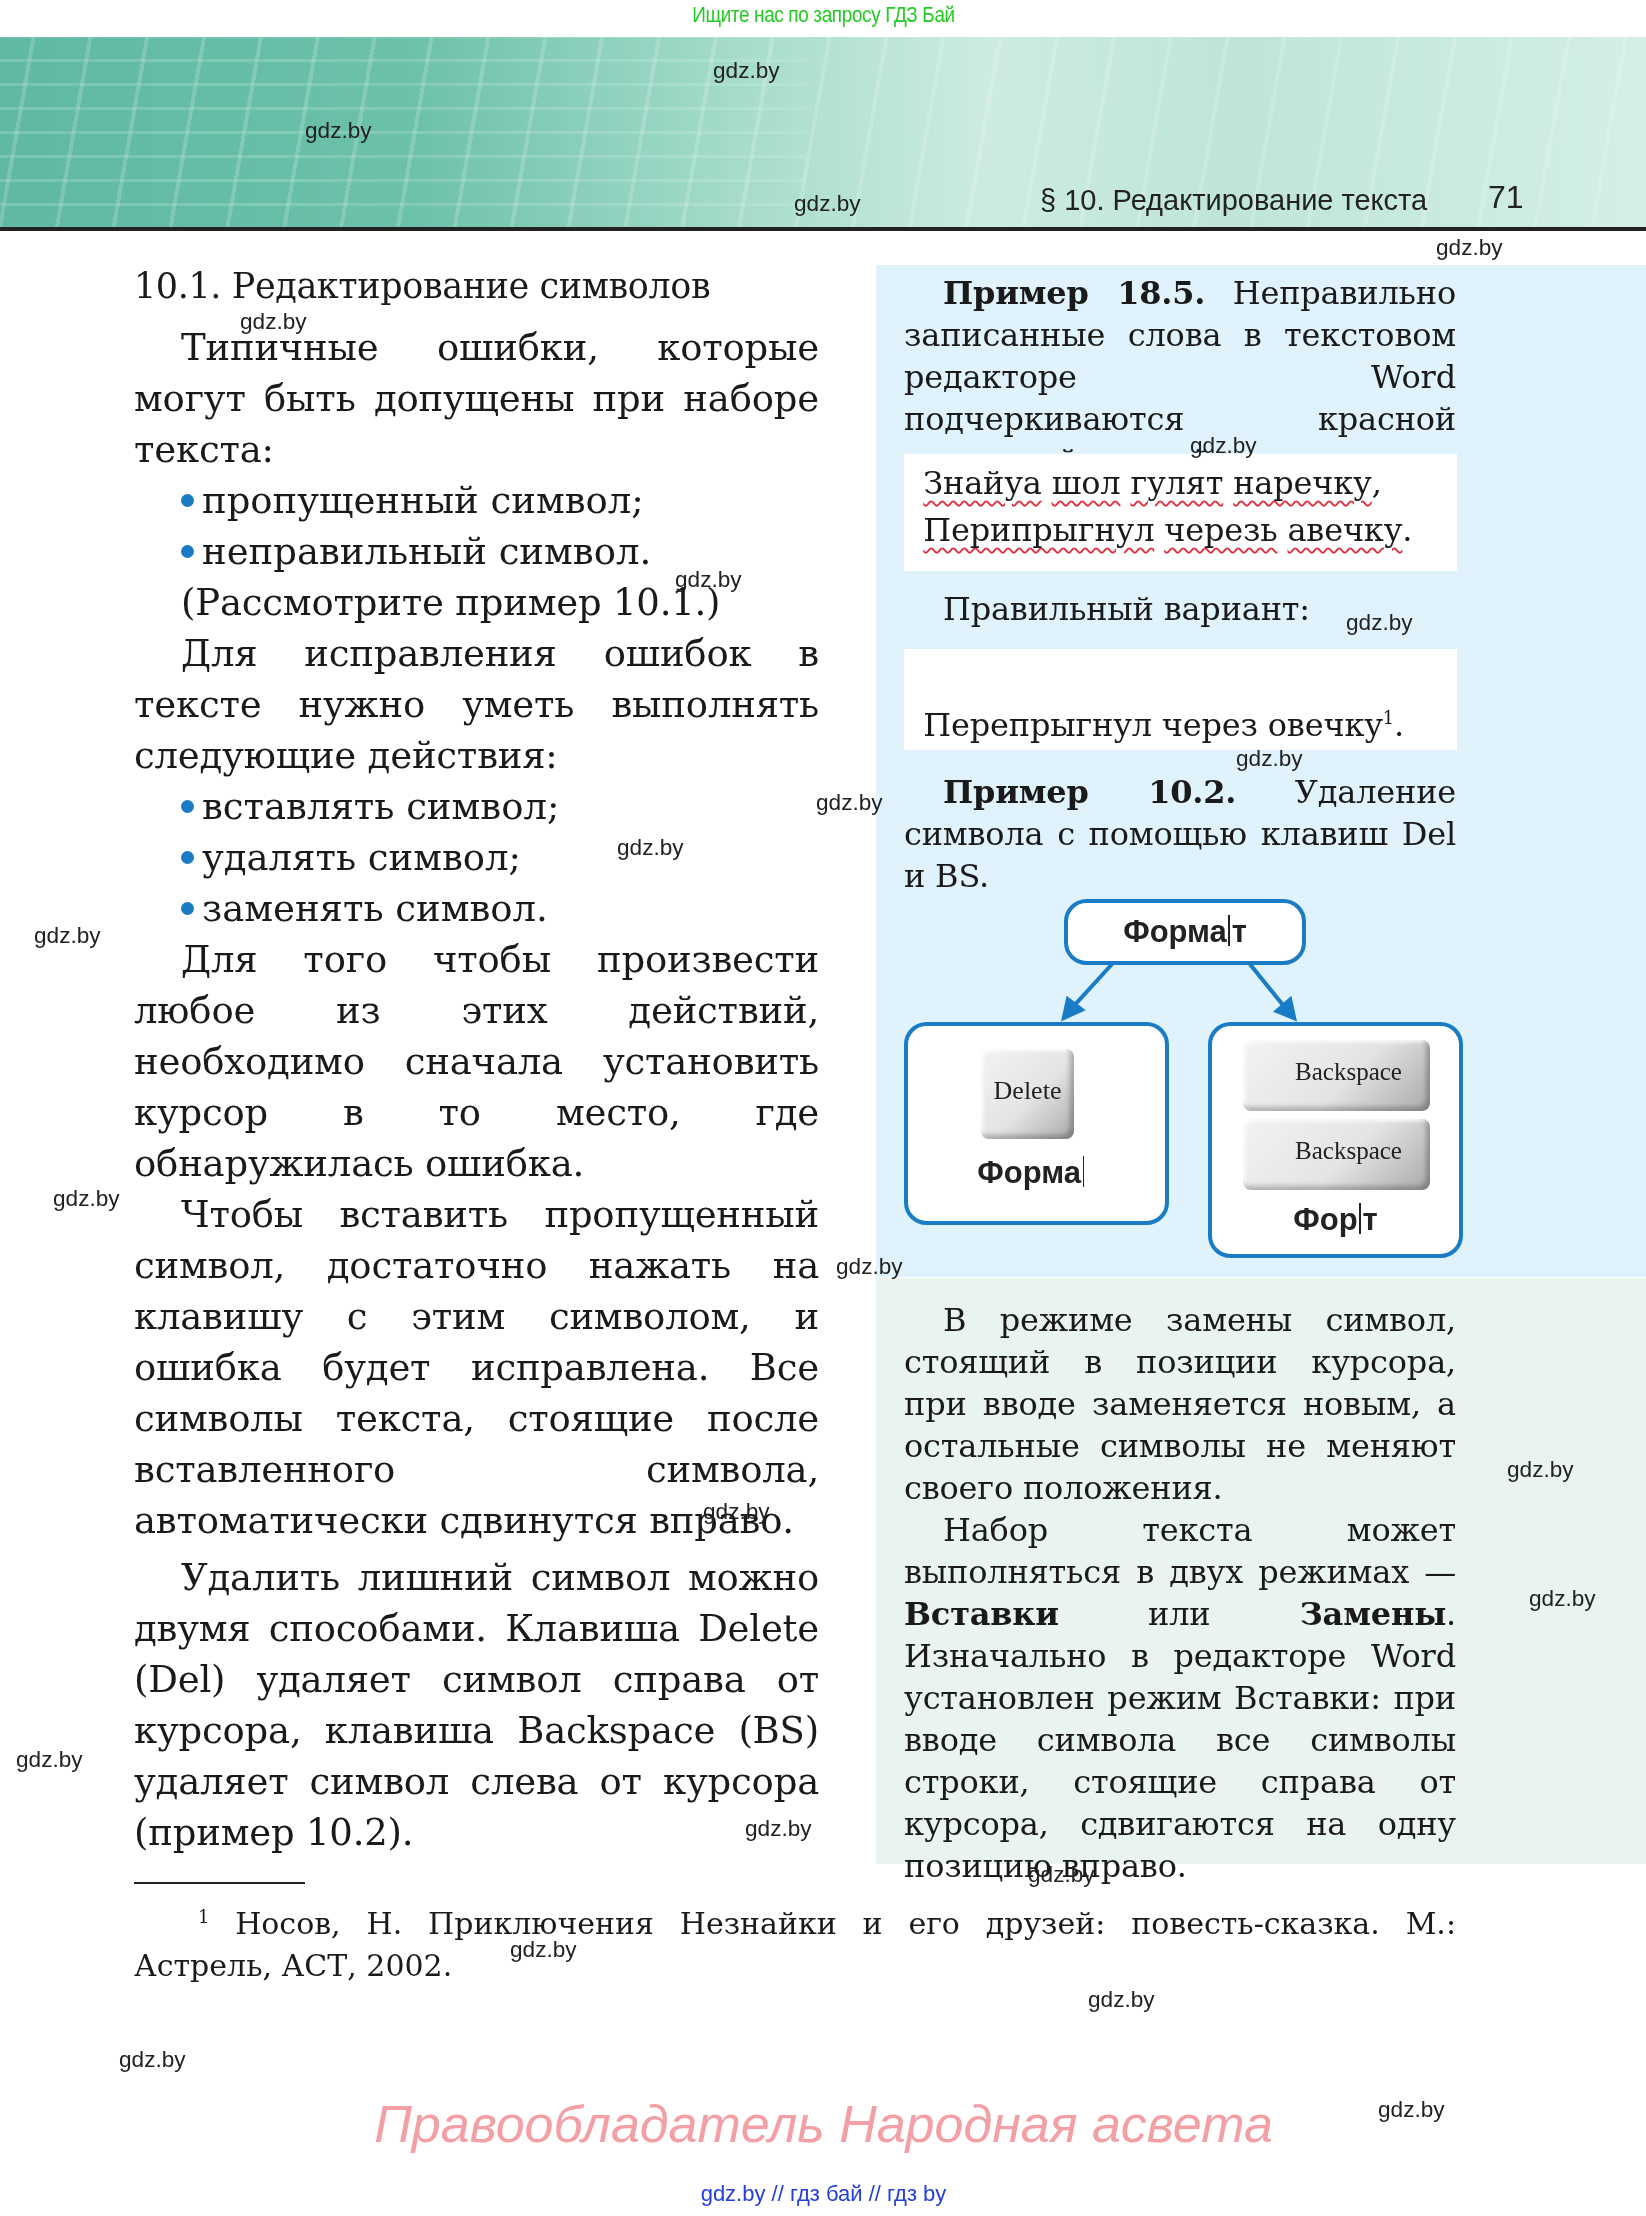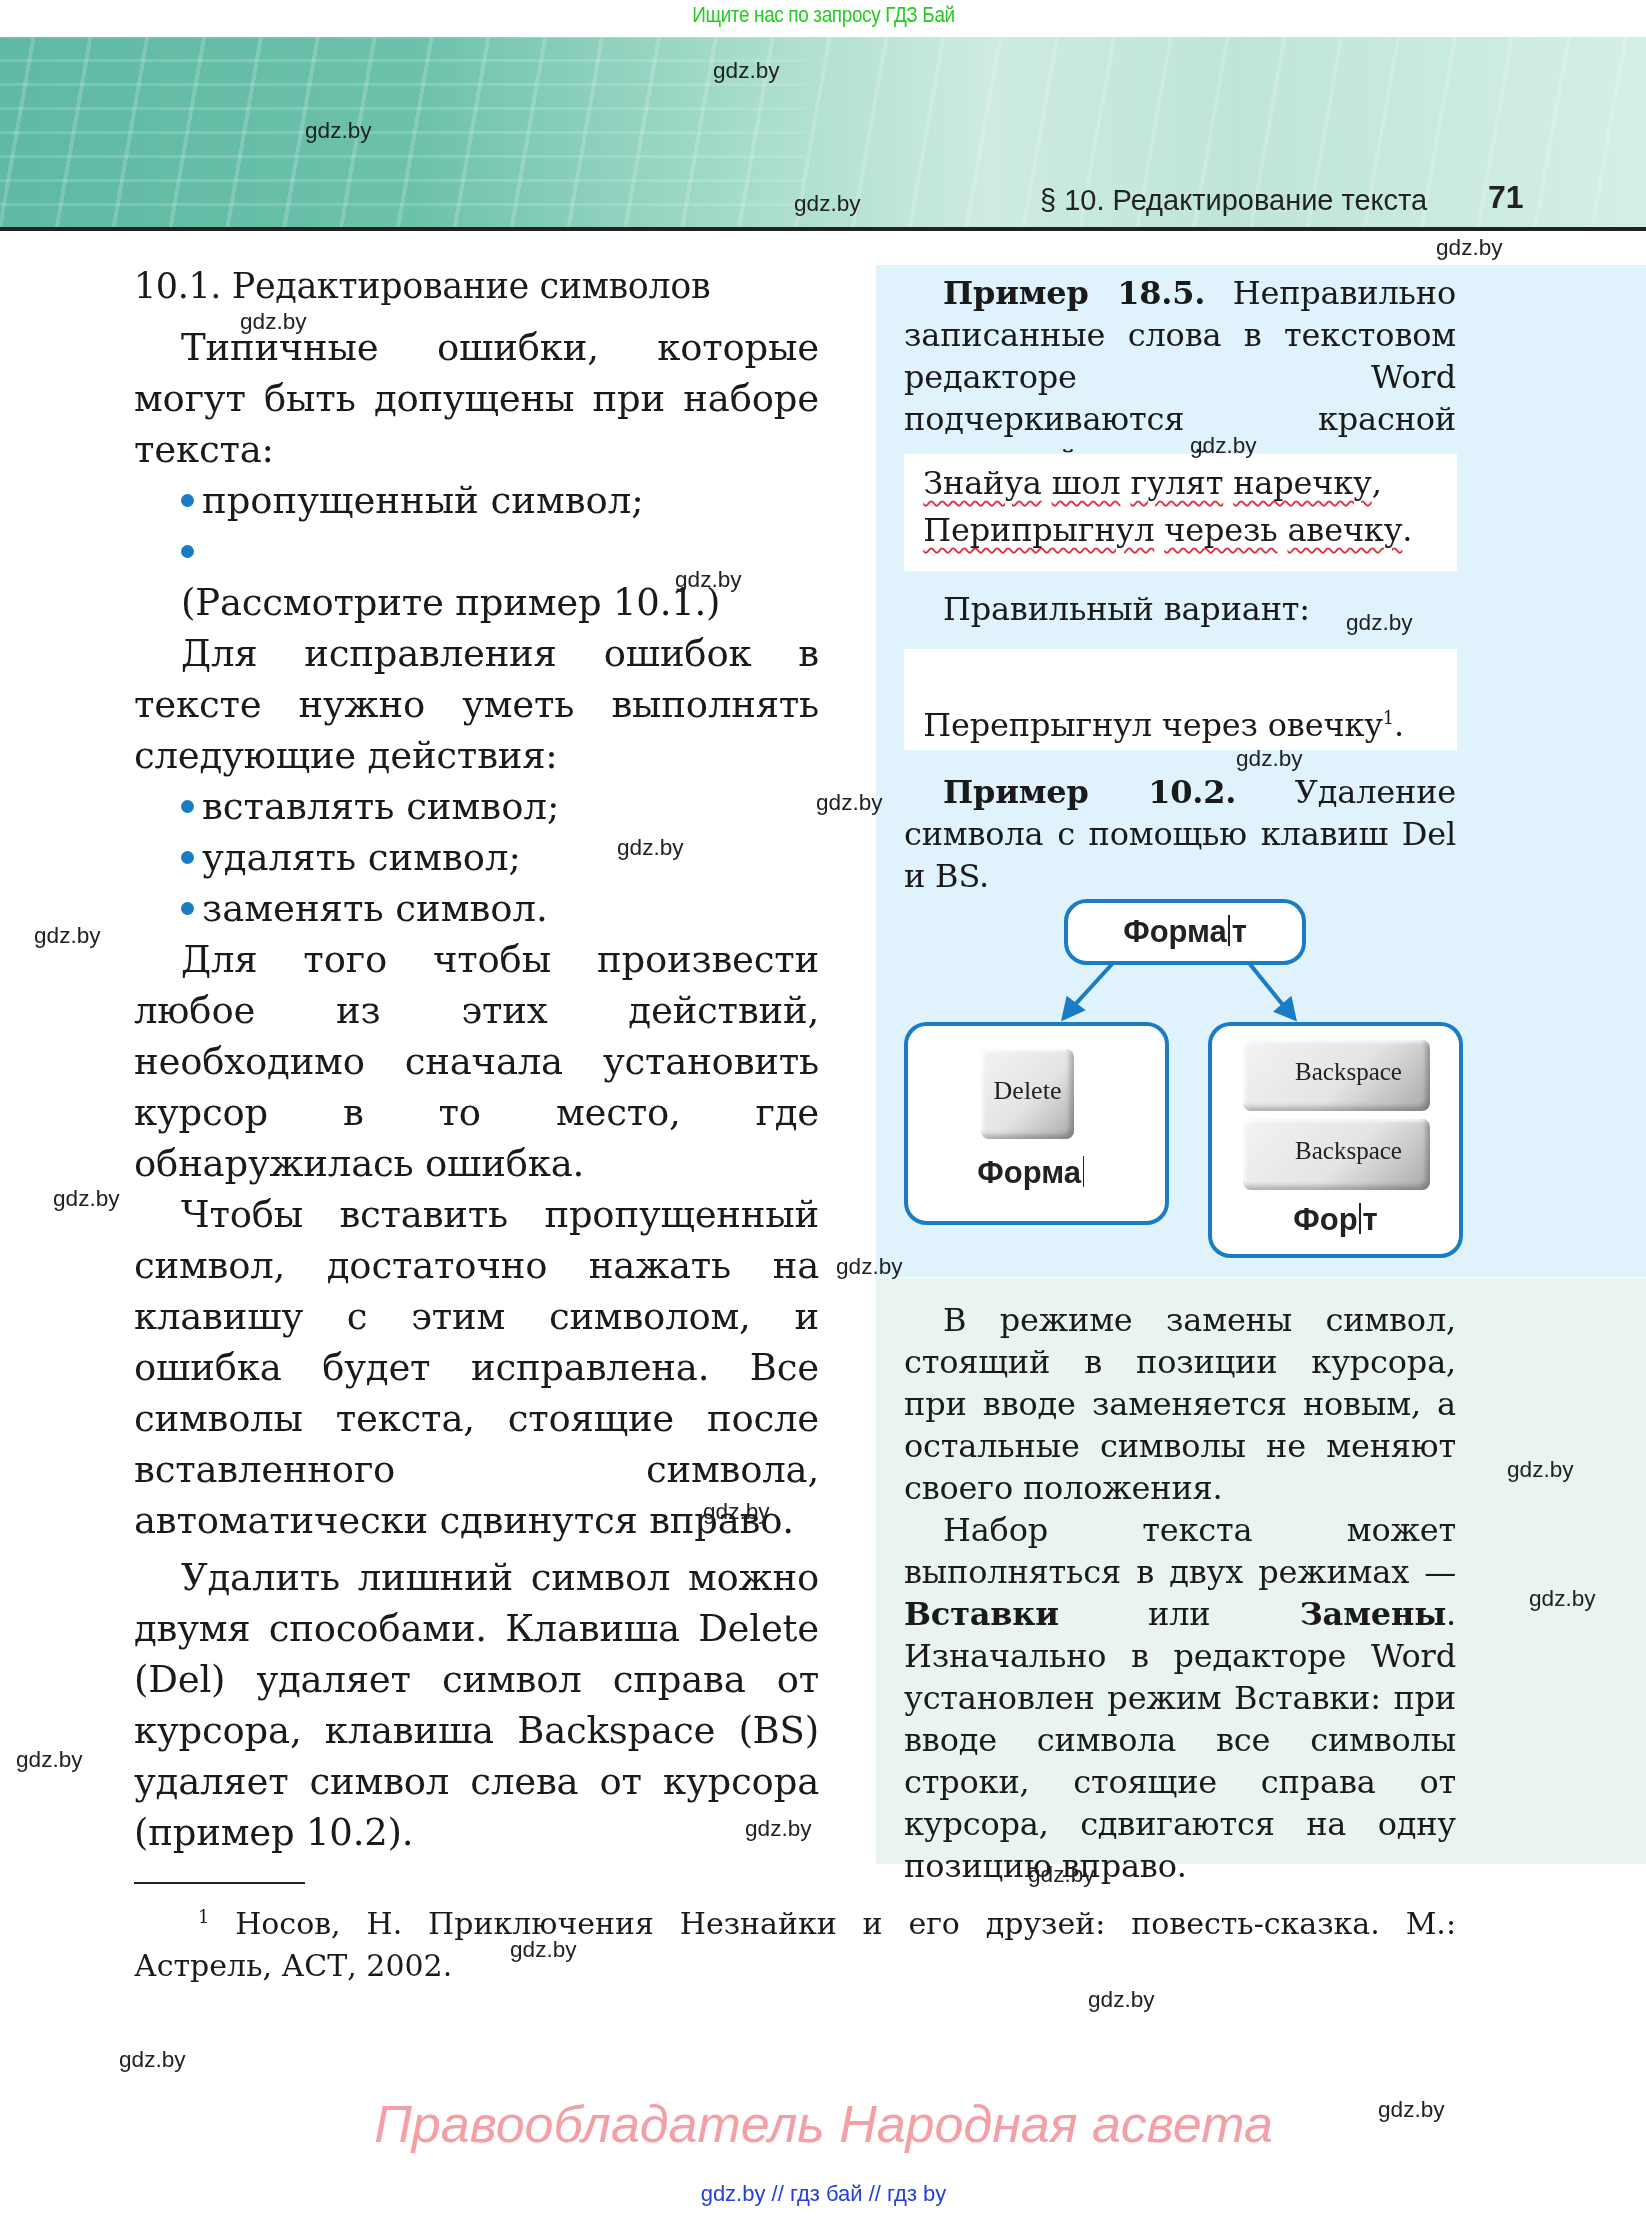--- a/index.html
+++ b/index.html
@@ -10,21 +10,21 @@
              font-family:"Liberation Sans", sans-serif; font-size:22px; letter-spacing:-0.4px; transform:scaleX(0.86); }
   .header-band { top:37px; left:0; width:1647px; height:190px;
      background:
        repeating-linear-gradient(100deg, rgba(255,255,255,0) 0 31px, rgba(255,255,255,0.18) 31px 35px, rgba(255,255,255,0) 35px 56px),
        linear-gradient(90deg, #5fb9a3 0%, #6cc1aa 25%, #a6dccb 45%, #cdebe1 60%, #bfe5d8 75%, #d4efe6 100%);
      border-bottom:4px solid #222; }
   .header-band .circuit { position:absolute; left:0; top:0; width:806px; height:190px;
      background: repeating-linear-gradient(0deg, rgba(255,255,255,0) 0 21px, rgba(220,245,236,0.35) 21px 24px);
      opacity:0.6; }
   .header-title { top:184px; left:1040px; font-family:"Liberation Sans", sans-serif; font-size:29px; color:#222; }
-  .page-num { top:179px; left:1488px; font-family:"Liberation Sans", sans-serif; font-size:32px; font-weight:bold; color:#222;text-align:center; }
+  .page-num { top:179px; left:1488px; font-family:"Liberation Sans", sans-serif; font-size:32px; font-weight:normal; color:#222;text-align:center; }
   .wm { font-family:"Liberation Sans", sans-serif; font-size:22.6px; color:#222; }
 
   .left-col { left:134px; top:260px; width:685px; }
   .sec-title { font-weight:normal; font-size:35px; margin:6px 0 16px 0; letter-spacing:-0.4px; }
   .para { font-size:37px; line-height:51px; text-align:justify; margin:0; letter-spacing:-0.2px; }
   .para.indent { text-indent:47px; }
   .bullet { font-size:37px; line-height:51px; padding-left:47px; position:relative; margin:0; }
   .bullet .dot { display:inline-block; width:13px; height:13px; border-radius:50%; background:#1a7cc4;
                  vertical-align:middle; margin-right:8px; position:relative; top:-3.2px; }
 
@@ -62,21 +62,21 @@
 <div class="abs header-title">§ 10. Редактирование текста</div>
 <div class="abs page-num">71</div>
 
 <div class="abs blue-panel"></div>
 <div class="abs green-panel"></div>
 
 <div class="abs left-col">
   <h2 class="sec-title">10.1. Редактирование символов</h2>
   <p class="para indent">Типичные ошибки, которые могут быть допущены при наборе текста:</p>
   <div class="bullet"><span class="dot"></span><span>пропущенный символ;</span></div>
-  <div class="bullet"><span class="dot"></span></div>
+  <div class="bullet"><span class="dot"></span><span>неправильный символ.</span></div>
   <p class="para indent">(Рассмотрите пример 10.1.)</p>
   <p class="para indent">Для исправления ошибок в тексте нужно уметь выполнять следующие действия:</p>
   <div class="bullet"><span class="dot"></span><span>вставлять символ;</span></div>
   <div class="bullet"><span class="dot"></span><span>удалять символ;</span></div>
   <div class="bullet"><span class="dot"></span><span>заменять символ.</span></div>
   <p class="para indent">Для того чтобы произвести любое из этих действий, необходимо сначала установить курсор в то место, где обнаружилась ошибка.</p>
   <p class="para indent">Чтобы вставить пропущенный символ, достаточно нажать на клавишу с этим символом, и ошибка будет исправлена. Все символы текста, стоящие после вставленного символа, автоматически сдвинутся вправо.</p>
   <p class="para indent" style="margin-top:6.4px;">Удалить лишний символ можно двумя способами. Клавиша Delete (Del) удаляет символ справа от курсора, клавиша Backspace (BS) удаляет символ слева от курсора (пример 10.2).</p>
 </div>
 

